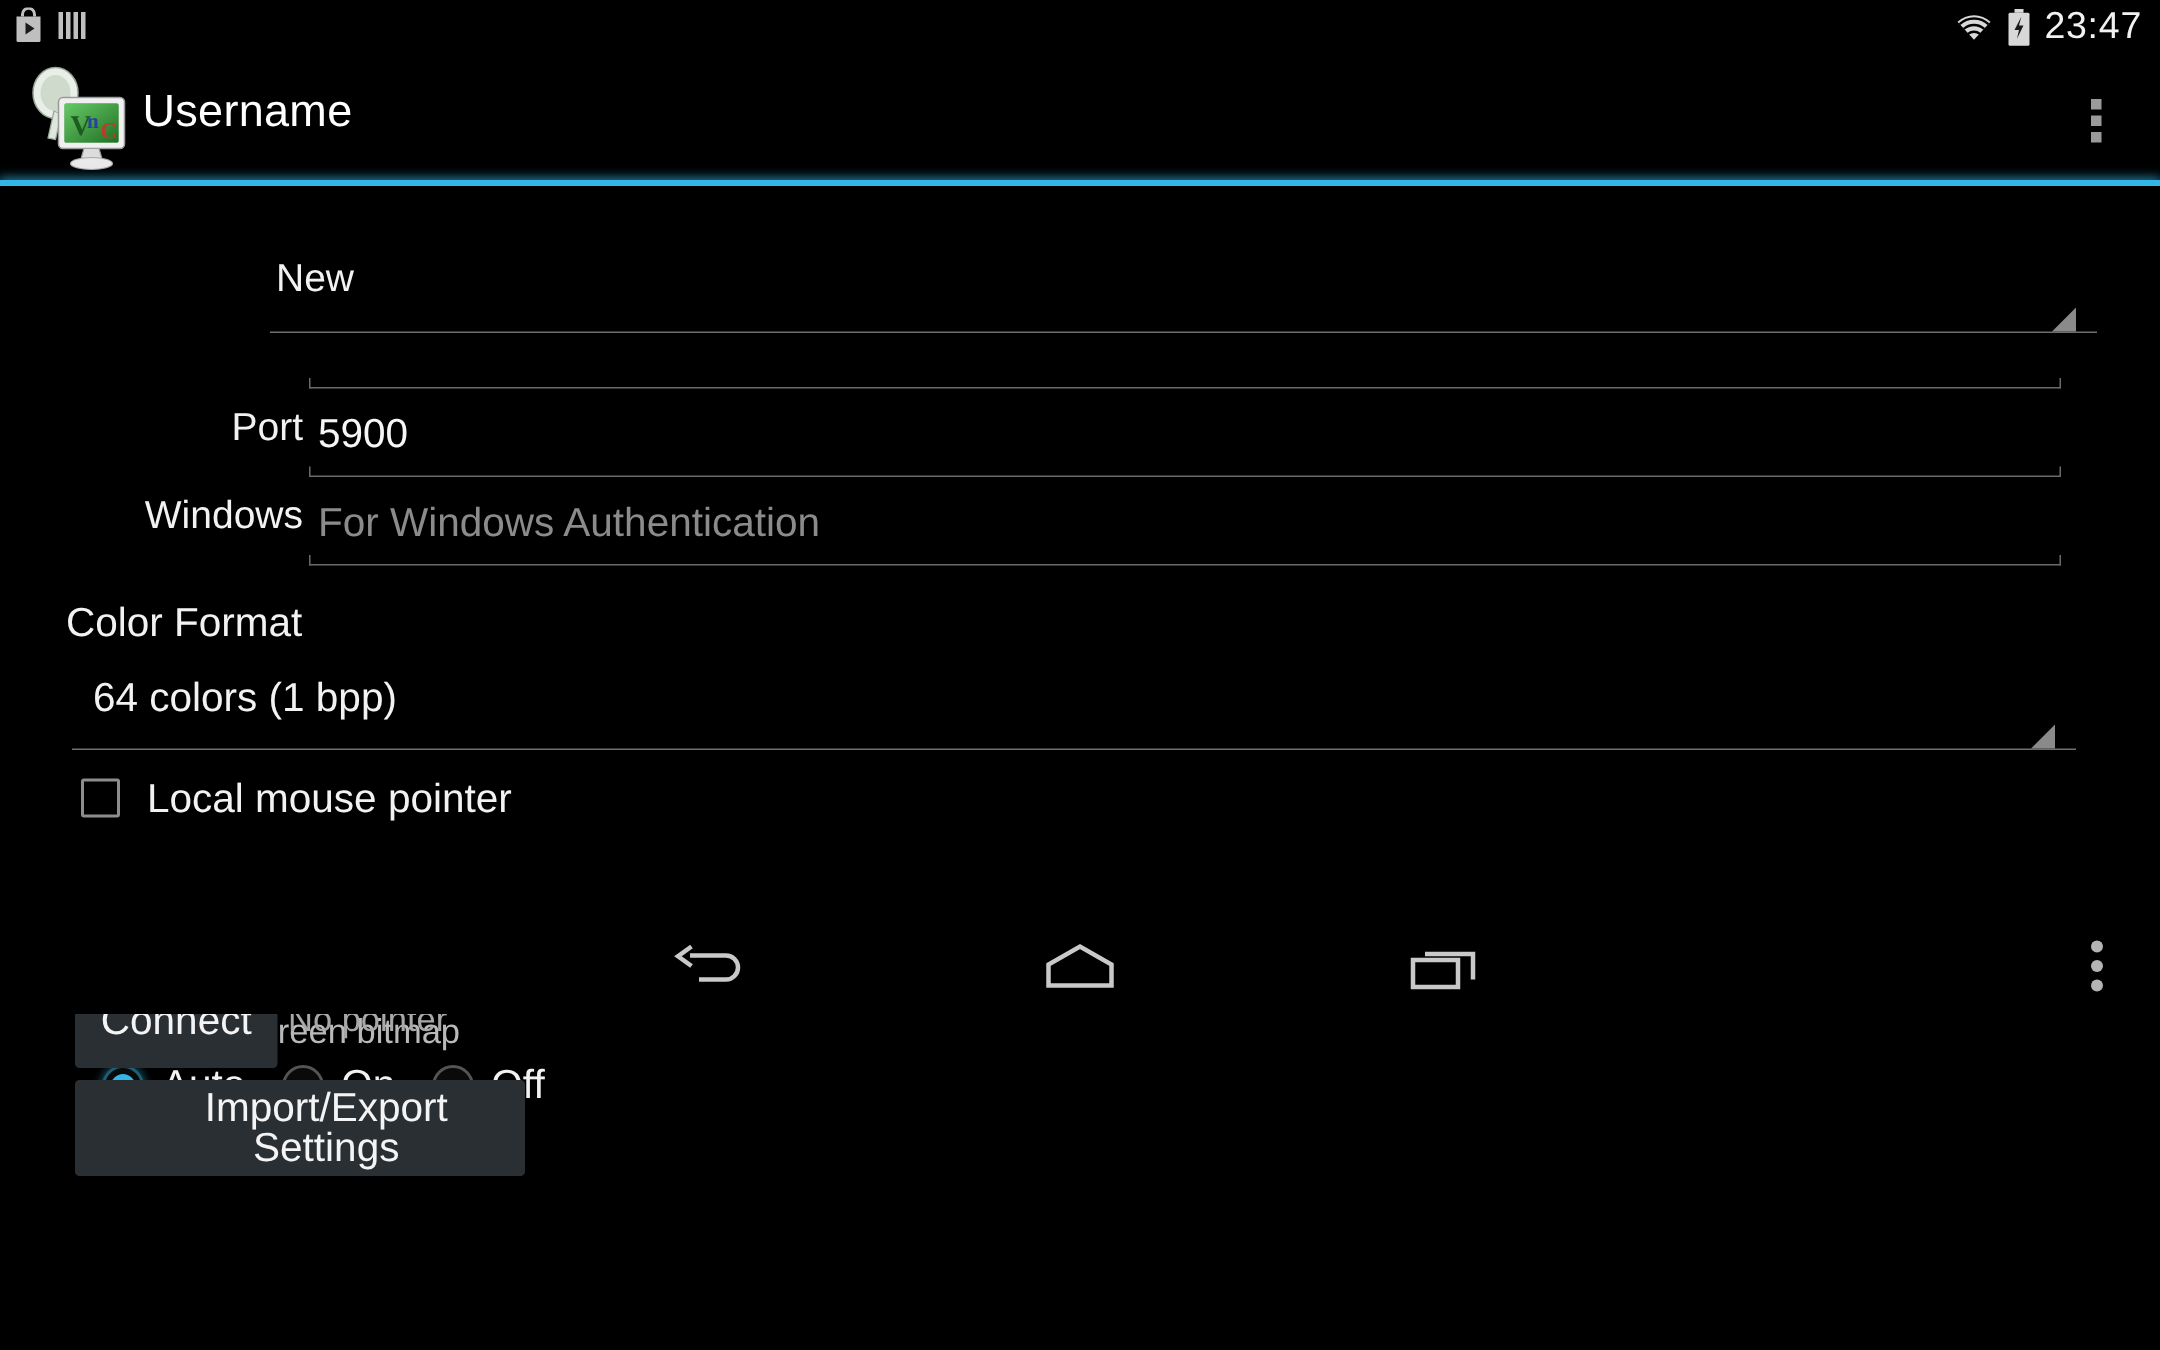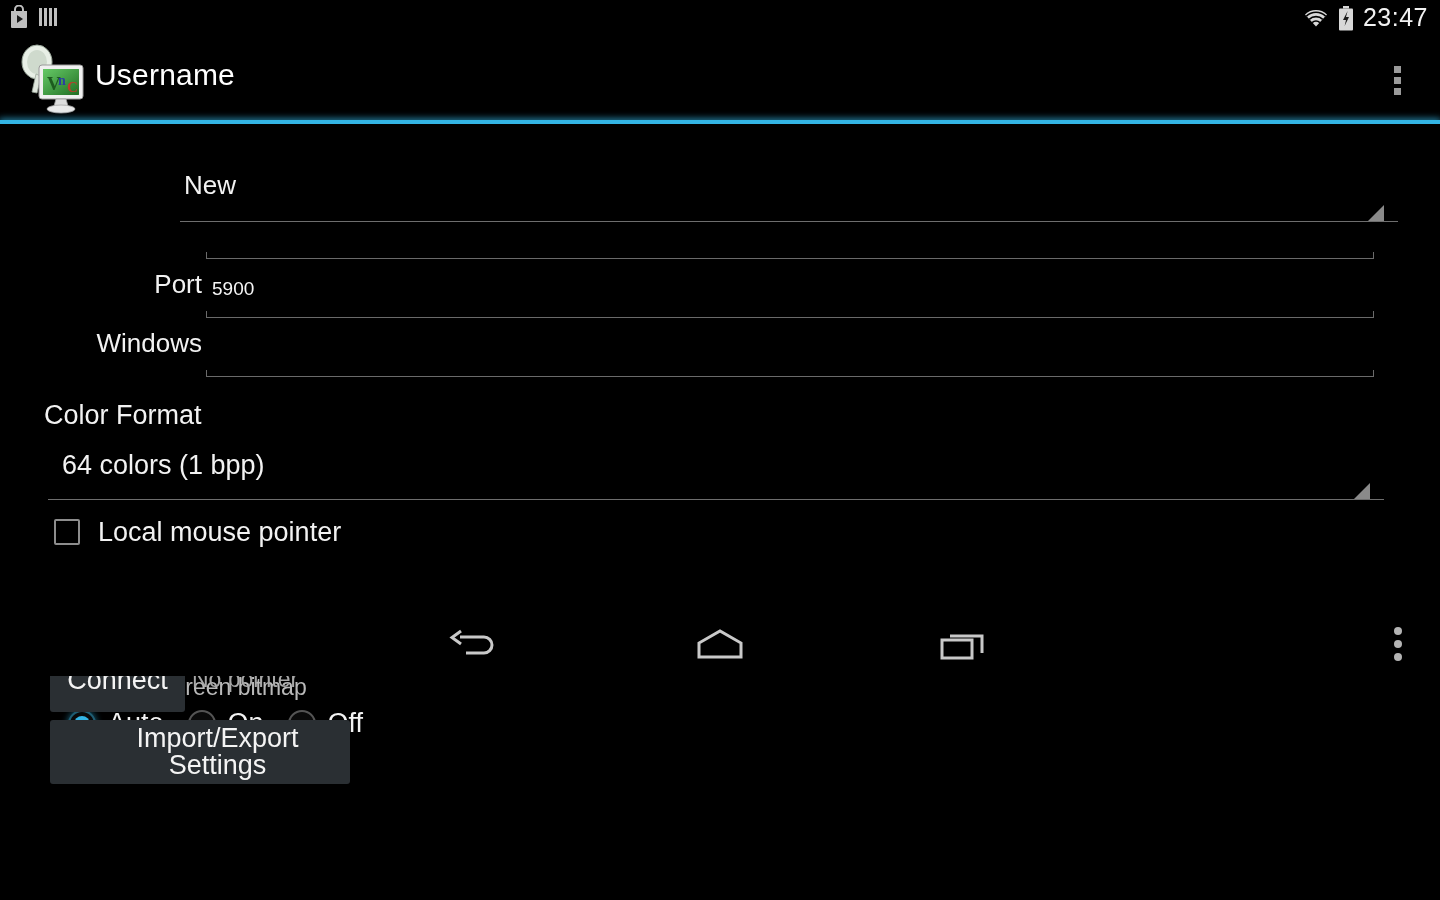--- a/index.html
+++ b/index.html
@@ -93,21 +93,21 @@
   .field-row { position: absolute; left: 0; width: 1440px; height: 60px; }
   .field-label {
     position: absolute; right: 1238px; top: 8px;
     width: 200px; text-align: right;
     color: #f2f2f2; font-size: 26px; white-space: nowrap;
   }
   .field-label.dim { color: #7d7d7d; }
   .field-input {
     position: absolute; left: 206px; top: 0; width: 1168px; height: 56px;
     background: transparent; border: none; outline: none;
-    color: #f6f6f6; font-family: "Liberation Sans", sans-serif; font-size: 19px;
+    color: #f6f6f6; font-family: "Liberation Sans", sans-serif; font-size: 27px;
     padding: 0 6px;
   }
   .field-input::placeholder { color: #8b8b8b; opacity: 1; }
   .field-rule {
     position: absolute; left: 206px; top: 56px; width: 1168px; height: 1px;
     background: #6a6a6a;
   }
   .field-rule::before, .field-rule::after {
     content: ""; position: absolute; bottom: 0; width: 1px; height: 7px; background: #6a6a6a;
   }
@@ -270,20 +270,21 @@
     </div>
 
     <div class="field-row" style="top:137px;">
       <span class="field-label">Port</span>
       <input class="field-input" type="text" id="port-input" value="5900" style="">
       <span class="field-rule"></span>
     </div>
 
     <div class="field-row" style="top:196px;">
       <span class="field-label">Windows</span>
+      <input class="field-input" type="text" value="" placeholder="For Windows Authentication" style="">
       <span class="field-rule"></span>
     </div>
 
     <div class="section-head">Color Format</div>
     <div class="color-spinner">
       <span class="sp-value">64 colors (1 bpp)</span>
       <span class="sp-underline"></span>
       <span class="sp-triangle"></span>
     </div>
 

